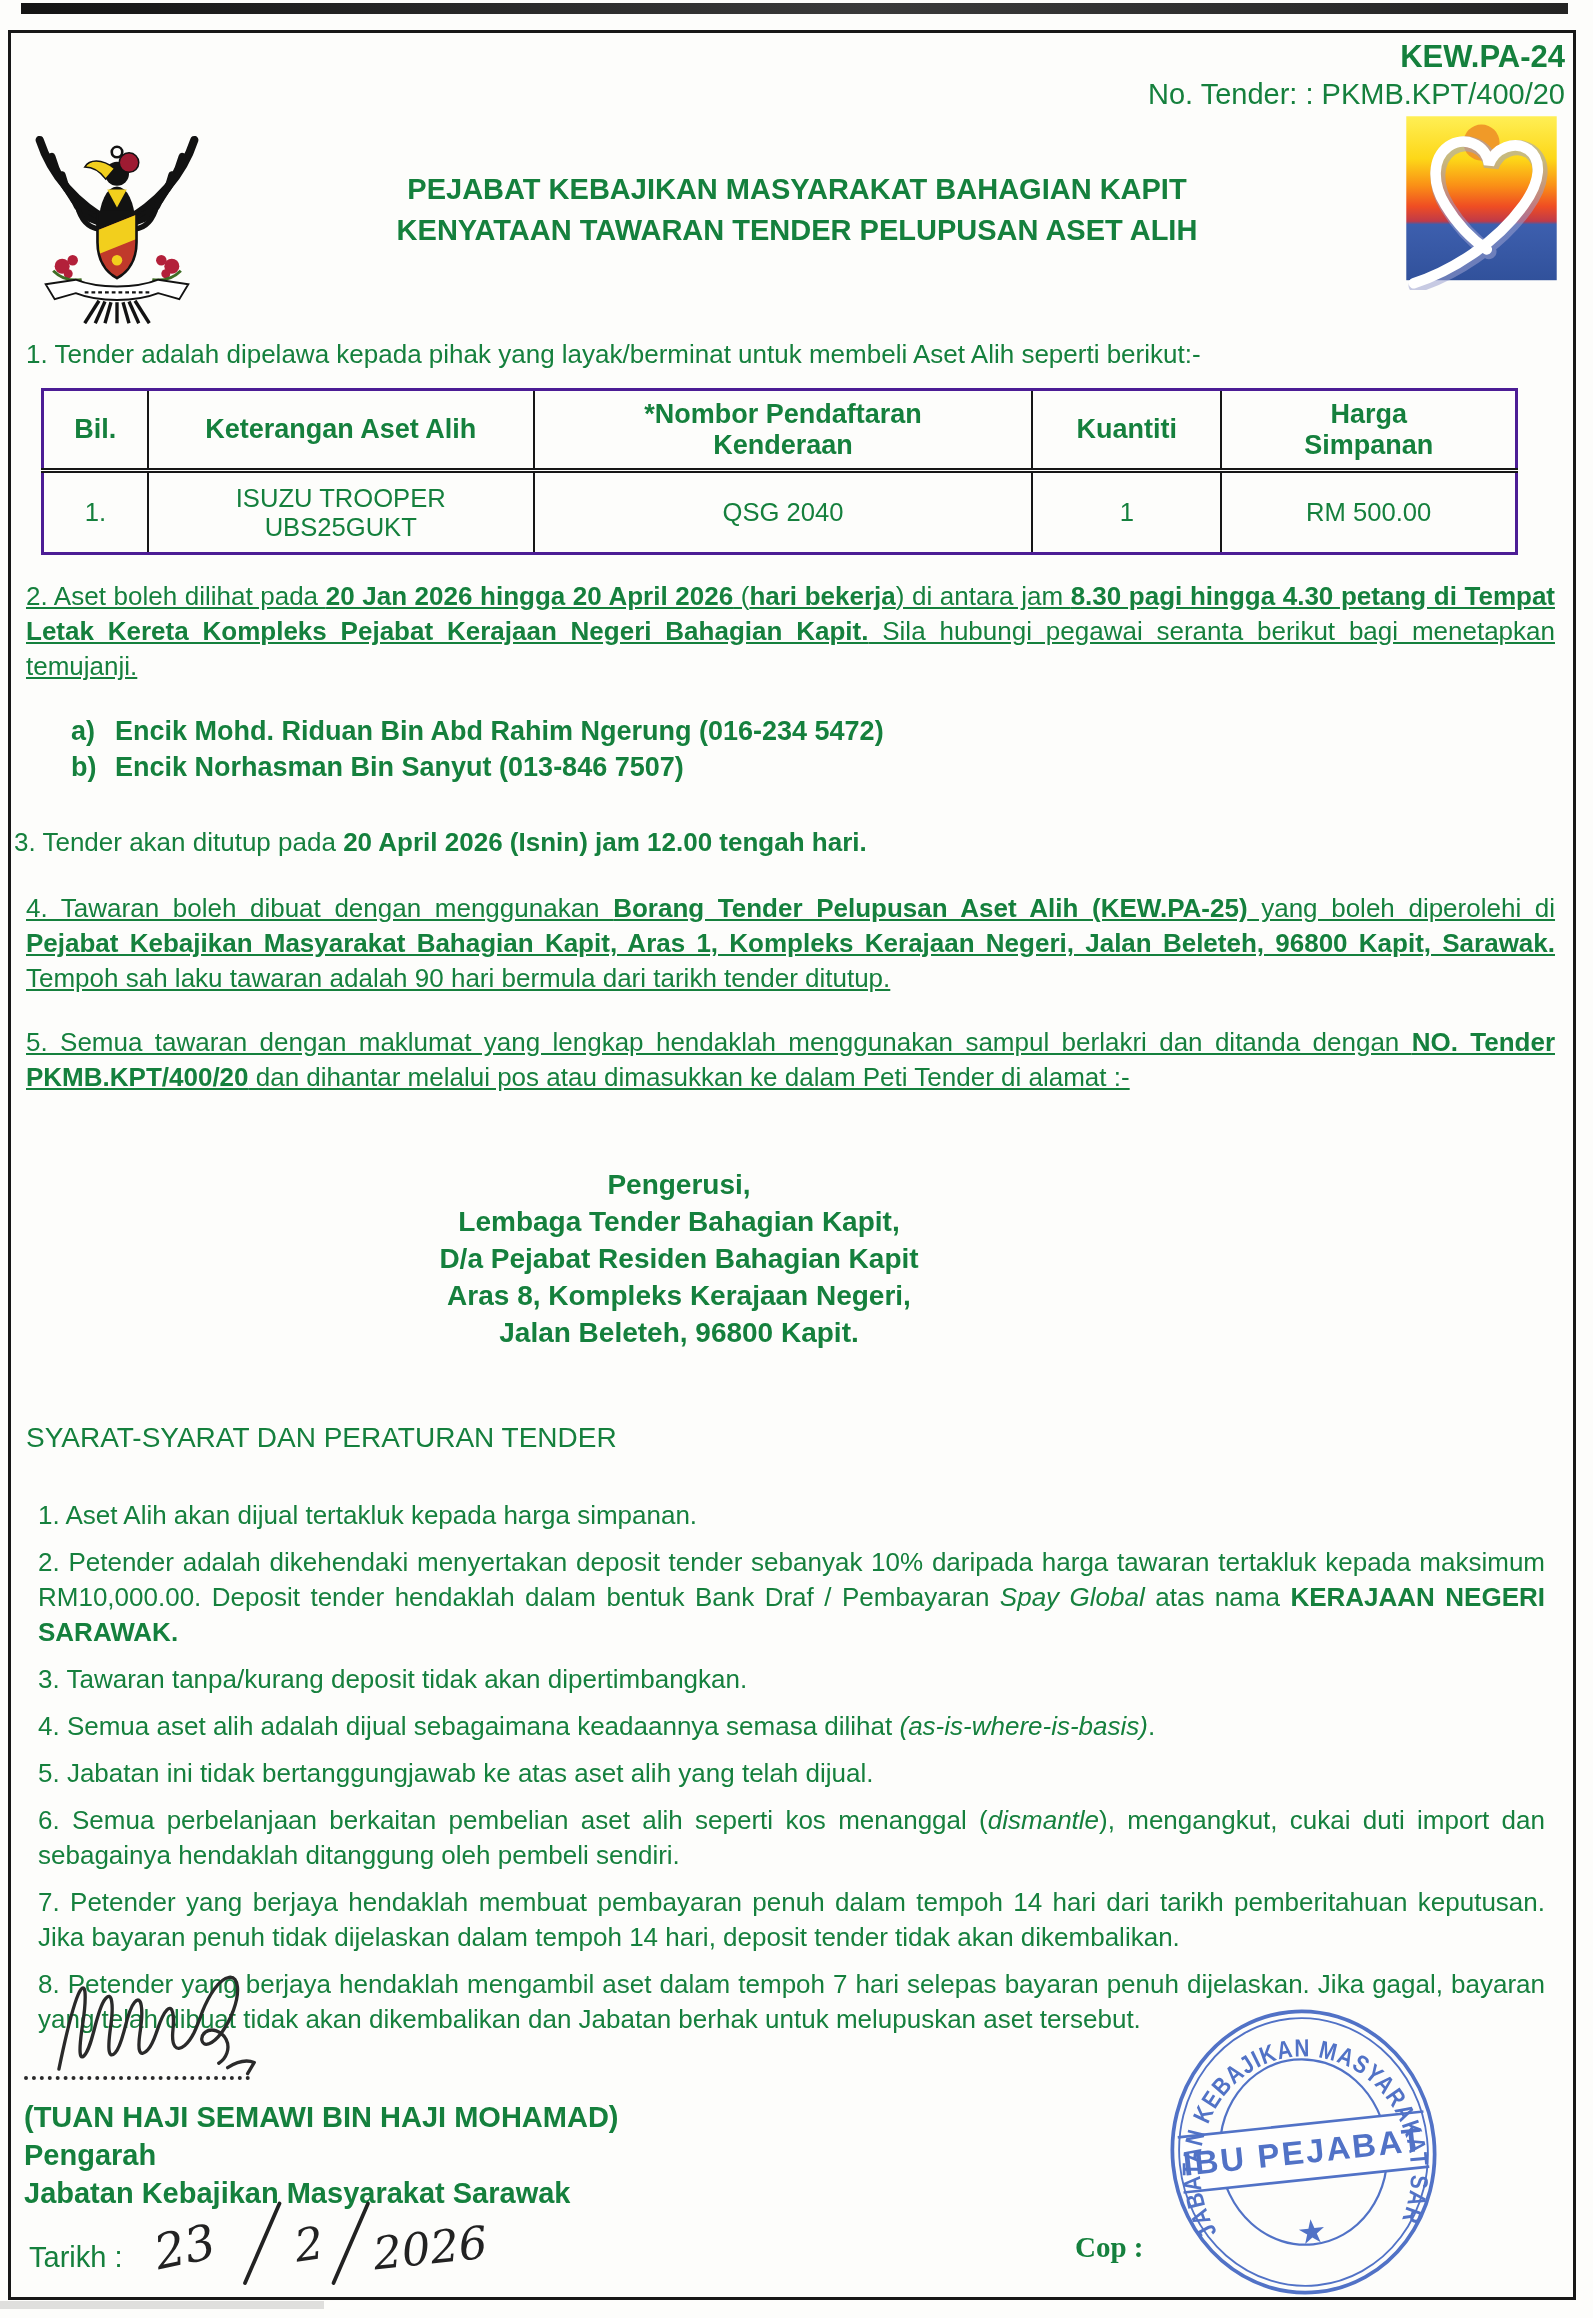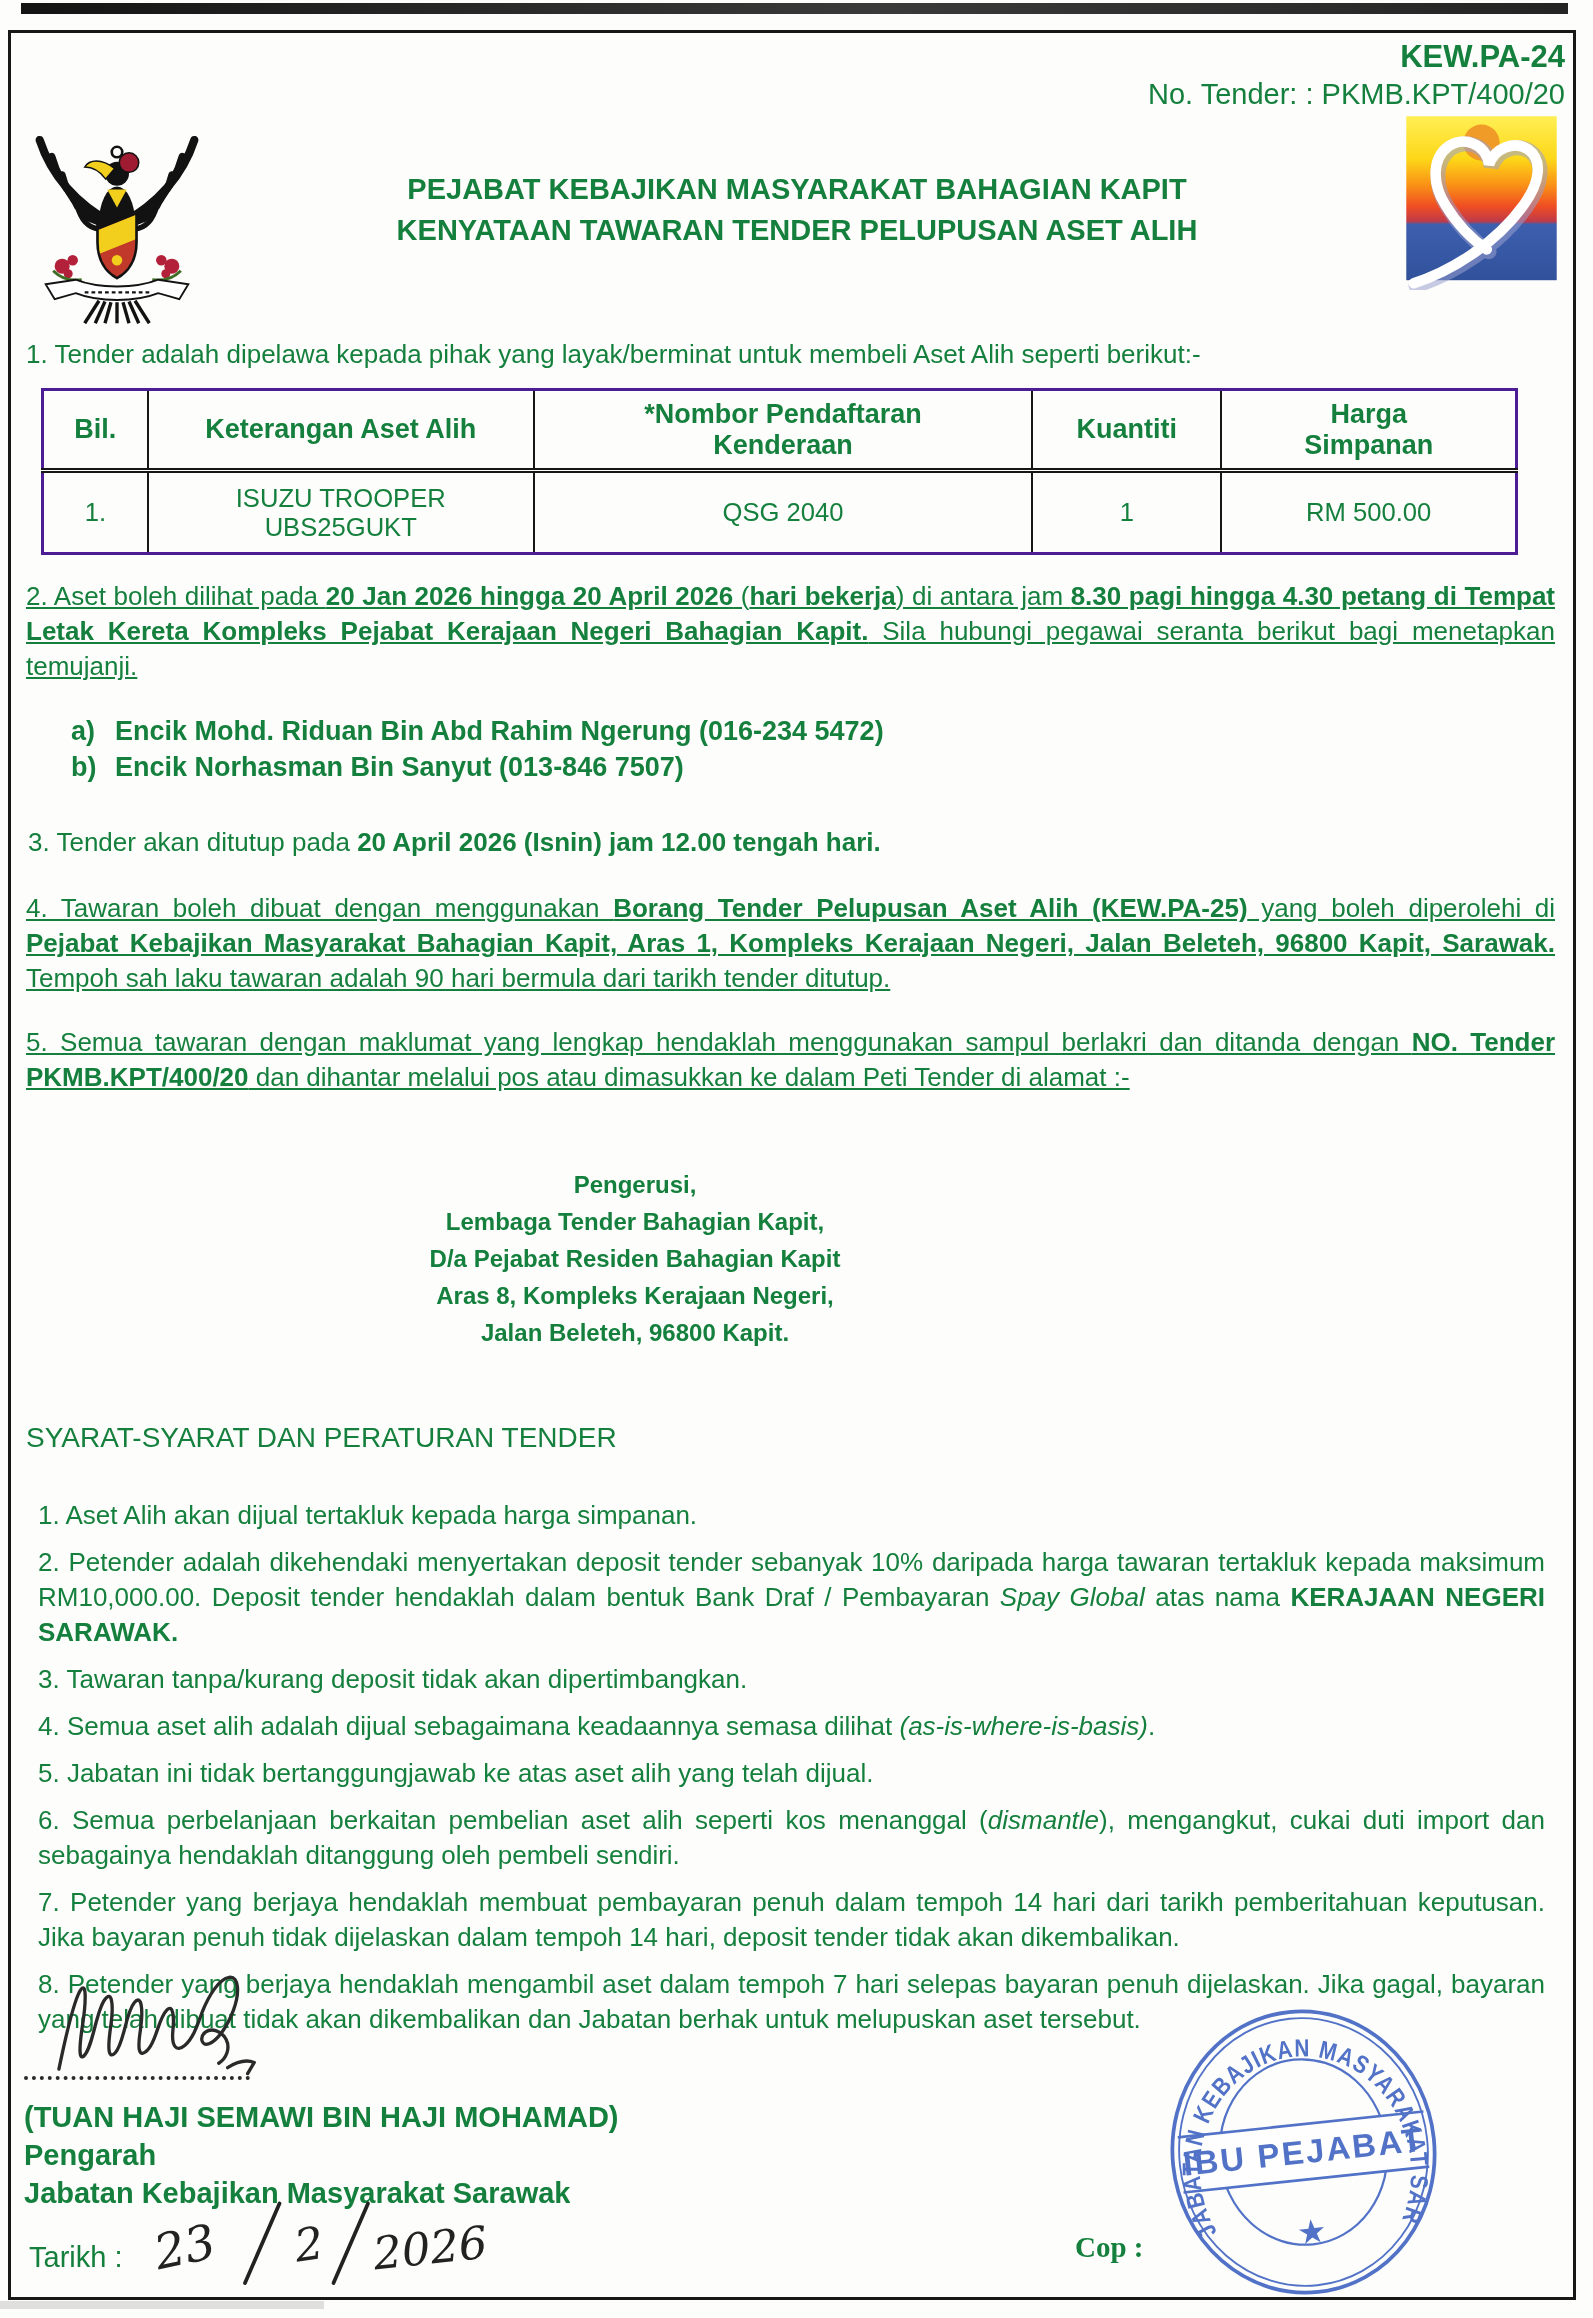--- a/index.html
+++ b/index.html
@@ -26,25 +26,25 @@
   .tender-table th,.tender-table td{border:2.3px solid #161616;vertical-align:middle;
                 text-align:center;white-space:pre-line;}
   .tender-table th{font-size:27px;font-weight:bold;padding:7.5px 6px;height:57px;
                 border-bottom:5.3px double #161616;}
   .tender-table td{font-size:25.6px;padding:10.5px 6px;height:54px;}
   .tablewrap{top:388px;left:41px;}
   .para2{top:579px;left:26px;width:1529px;}
   .contacts{top:713px;left:71px;font-size:27px;line-height:36px;font-weight:bold;}
   .contact-row{display:flex;}
   .contact-label{width:44px;}
-  .para3{top:825px;left:28px;width:1529px;}
+  .para3{top:825px;left:14px;width:1529px;}
   .para4{top:891px;left:26px;width:1529px;}
   .para5{top:1025px;left:26px;width:1529px;}
   .address{top:1166px;left:0;width:1270px;text-align:center;font-weight:bold;
-           font-size:24px;line-height:37px;}
+           font-size:28px;line-height:37px;padding-left:44px;}
   .syarat{top:1422px;left:26px;font-size:28px;font-weight:normal;}
   .conditions{top:1486px;left:26px;width:1531px;}
   .conditions p{font-size:26px;line-height:35px;text-align:justify;}
   .sig{left:53px;top:1966px;}
   .dotline{left:24px;top:2076px;width:226px;height:0;border-top:4.5px dotted #2a2a2a;}
   .sigblock{left:24px;top:2098px;font-size:29px;font-weight:bold;line-height:38px;}
   .tarikh{left:29px;top:2241px;font-size:29px;font-weight:normal;}
   .dateline{left:132px;top:2199px;}
   .cop{left:1075px;top:2231px;font-size:29px;font-weight:bold;font-family:Liberation Serif, serif;}
   .stamp{left:1165px;top:2002px;opacity:.9;}

